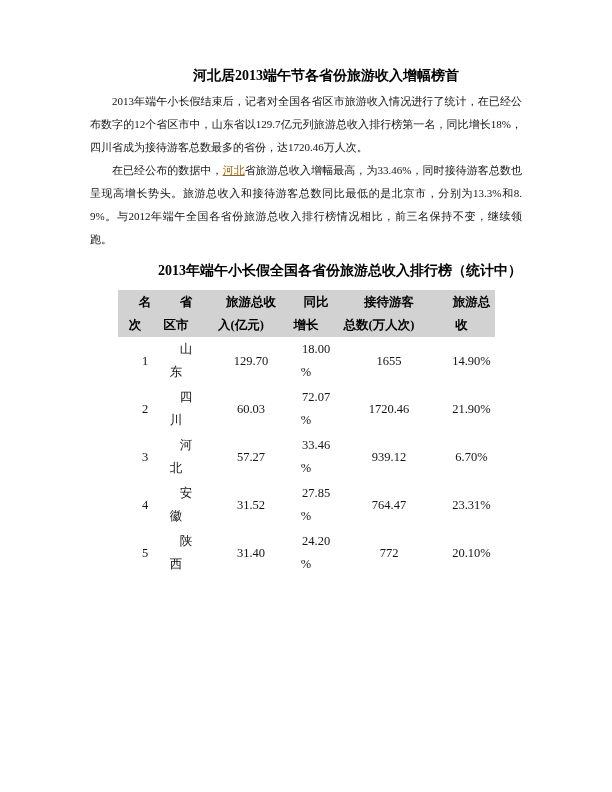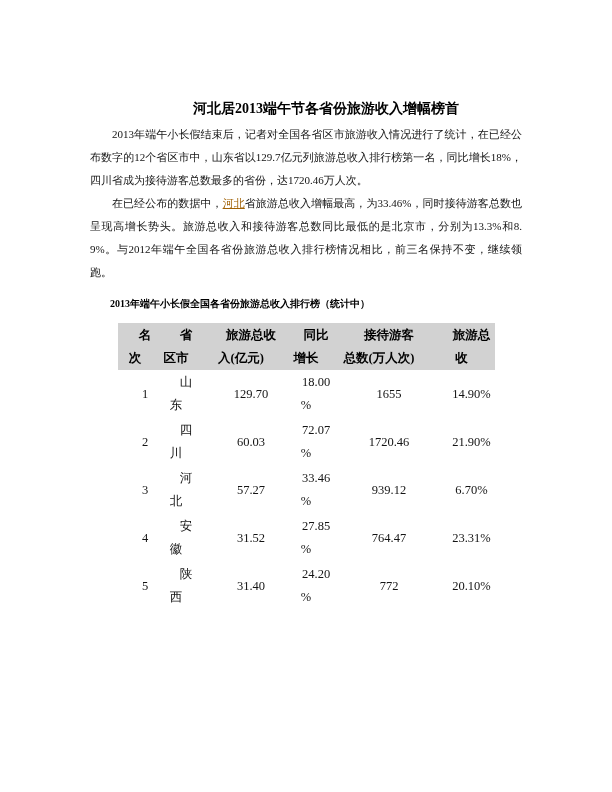--- a/index.html
+++ b/index.html
@@ -4,21 +4,21 @@
 <style>
   html, body { margin: 0; padding: 0; background: #ffffff; }
   .page {
     position: relative;
     width: 612px;
     height: 792px;
     background: #ffffff;
     font-family: "Liberation Serif", "DejaVu Serif", serif;
     color: #141414;
     box-sizing: border-box;
-    padding: 95px 90px 0 90px;
+    padding: 62px 90px 0 90px;
     overflow: hidden;
   }
   .doc-title {
     font-size: 14px;
     font-weight: bold;
     text-align: center;
     text-indent: 40px;
     line-height: 28px;
     margin: 0;
     color: #000000;
@@ -31,23 +31,23 @@
     text-indent: 2em;
     margin: 0;
     word-break: break-all;
   }
   .hyperlink {
     color: #a16207;
     text-decoration: underline;
     cursor: pointer;
   }
   .table-title {
-    font-size: 10px;
+    font-size: 14px;
     font-weight: bold;
-    text-align: left;
+    text-align: right;
     text-indent: 20px;
     line-height: 23px;
     margin: 8px 0 8px 0;
     color: #000000;
     white-space: nowrap;
   }
   table.rank-table {
     border-collapse: collapse;
     table-layout: fixed;
     margin-left: 28px;

